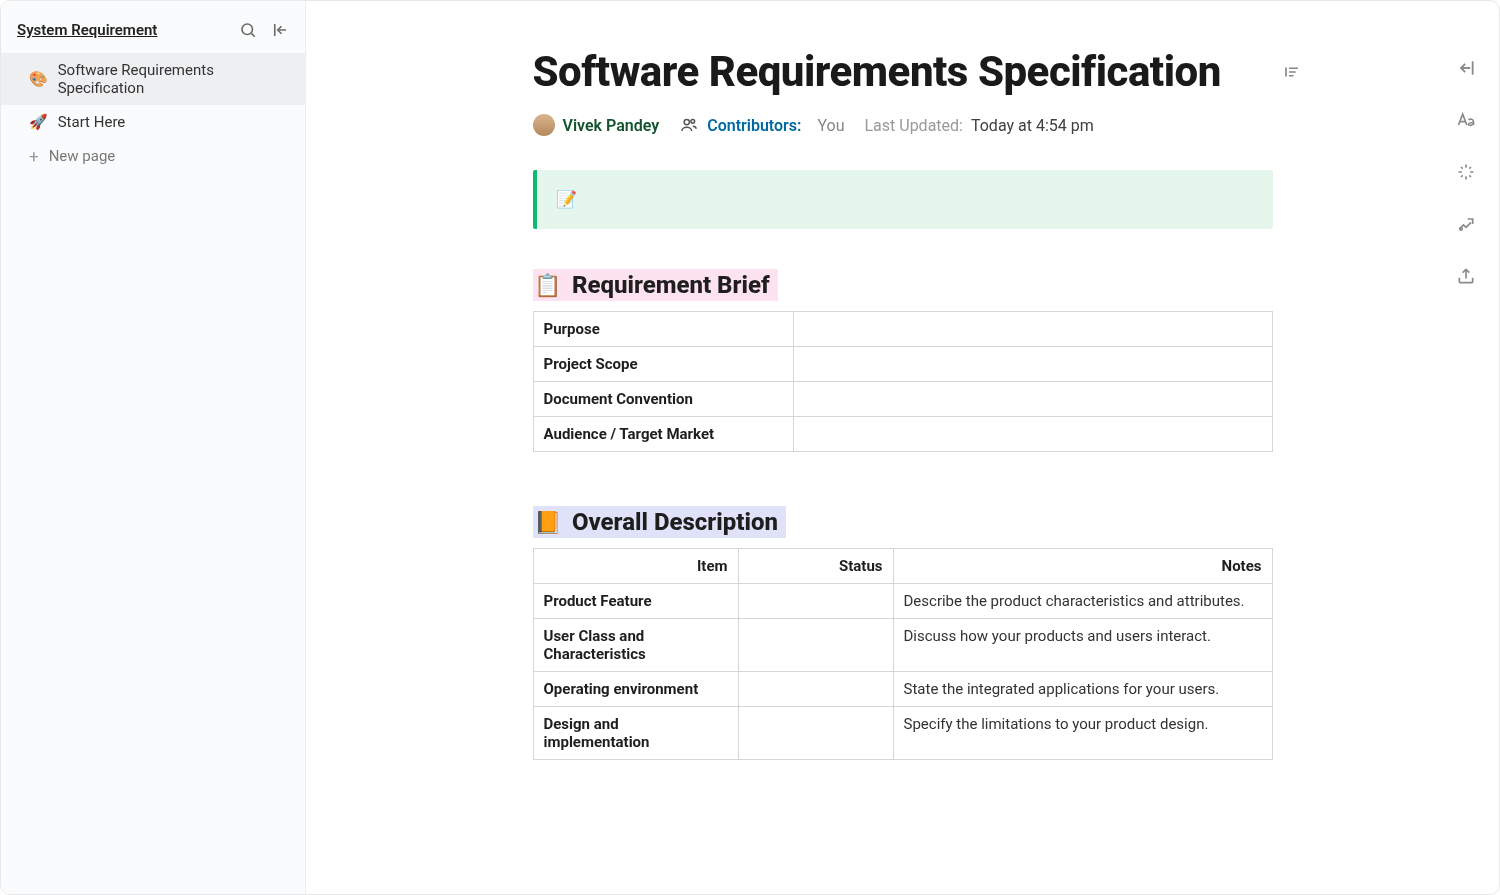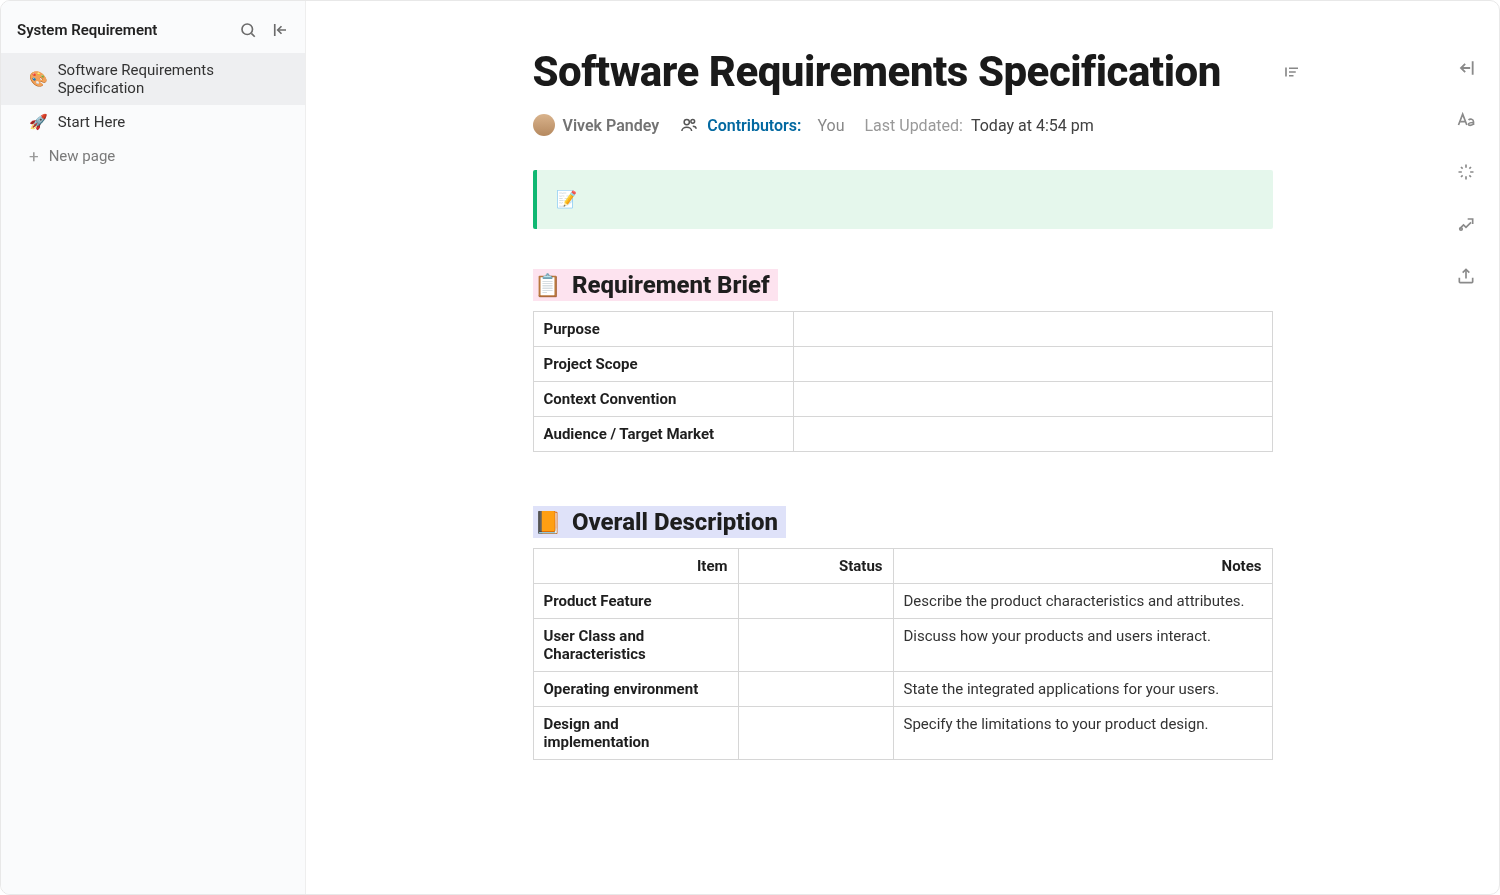--- a/index.html
+++ b/index.html
@@ -1,38 +1,38 @@
 <!DOCTYPE html>
 <html><head>
 <meta charset="utf-8">
 <style>
 * { margin:0; padding:0; box-sizing:border-box; }
 body { font-family:-apple-system,BlinkMacSystemFont,"Segoe UI",Roboto,sans-serif; color:#1e1e1e; background:#fff; overflow:hidden; }
 .app { display:flex; height:895px; width:1500px; border:1px solid #e8e8e8; border-radius:10px; overflow:hidden; }
 .sidebar { width:305px; background:#fafbfc; border-right:1px solid #eee; display:flex; flex-direction:column; padding-top:14px; }
-.sidebar-header { display:flex; align-items:flex-start; justify-content:space-between; padding:6px 16px 14px 16px; }
+.sidebar-header { display:flex; align-items:flex-start; justify-content:space-between; padding:6px 16px 14px 16px;text-decoration:underline; }
 .workspace-title { font-size:15px; font-weight:600; color:#222; }
 .header-icons { display:flex; gap:14px; align-items:center; }
 .icon-btn { width:18px; height:18px; display:inline-flex; align-items:center; justify-content:center; color:#6b6b6b; cursor:pointer; }
 .nav-list { display:flex; flex-direction:column; }
 .nav-item { display:flex; align-items:center; gap:10px; padding:8px 16px 8px 28px; font-size:15px; color:#333; cursor:pointer; }
 .nav-item.active { background:#eeeff1; }
 .nav-item .emoji { font-size:15px; line-height:1; }
 .nav-add { display:flex; align-items:center; gap:10px; padding:8px 16px 8px 28px; font-size:15px; color:#7a7a7a; cursor:pointer; }
 .plus{font-size:17px;color:#9a9a9a;line-height:1;}
 
 .main { flex:1; position:relative; overflow:hidden; }
 .doc-scroll { height:100%; overflow-y:auto; }
 .doc { margin:0 auto; max-width:740px; padding:46px 0 0 0; }
 .doc-title { font-size:42px; font-weight:800; letter-spacing:-0.5px; color:#1a1a1a; margin-bottom:18px; }
 .meta-row { display:flex; align-items:center; gap:20px; font-size:16px; color:#444; margin-bottom:34px; }
 .meta-group { display:flex; align-items:center; gap:8px; }
 .avatar { width:22px; height:22px; border-radius:50%; background:linear-gradient(#d9b38c,#b5895f); display:inline-block; }
 .contrib-icon{width:20px;height:20px;display:inline-flex;align-items:center;justify-content:center;color:#555;}
-.author-name{font-weight:600;color:#737373;text-align:center;}
+.author-name{font-weight:600;color:#14532d;text-align:center;}
 .contrib-label{font-weight:600;color:#0369a1;}
 .contrib-you{color:#888;margin-left:8px;}
 .updated-label{color:#999;}
 .updated-val{color:#404040;font-weight:400;}
 
 .callout { background:#e5f7ec; border-left:4px solid #0fb872; border-radius:2px; padding:16px 20px; display:flex; gap:14px; font-size:17px; line-height:1.55; color:#3a3a3a; margin-bottom:40px; }
 .callout .c-emoji{font-size:17px;line-height:1.6;}
 
 .section-h { display:inline-flex; align-items:center; gap:10px; font-size:24px; font-weight:800; padding:2px 8px 2px 2px; margin-bottom:10px; }
 .sec1-bg { background:#fde3ef; }
@@ -133,21 +133,21 @@
           <tbody id="t1-body">
               <tr>
                 <td>Purpose</td>
                 <td></td>
               </tr>
               <tr>
                 <td>Project Scope</td>
                 <td></td>
               </tr>
               <tr>
-                <td>Context Convention</td>
+                <td>Document Convention</td>
                 <td></td>
               </tr>
               <tr>
                 <td>Audience / Target Market</td>
                 <td></td>
               </tr>
             </tbody>
         </table>
 
         <h2 class="section-h sec2-bg">

